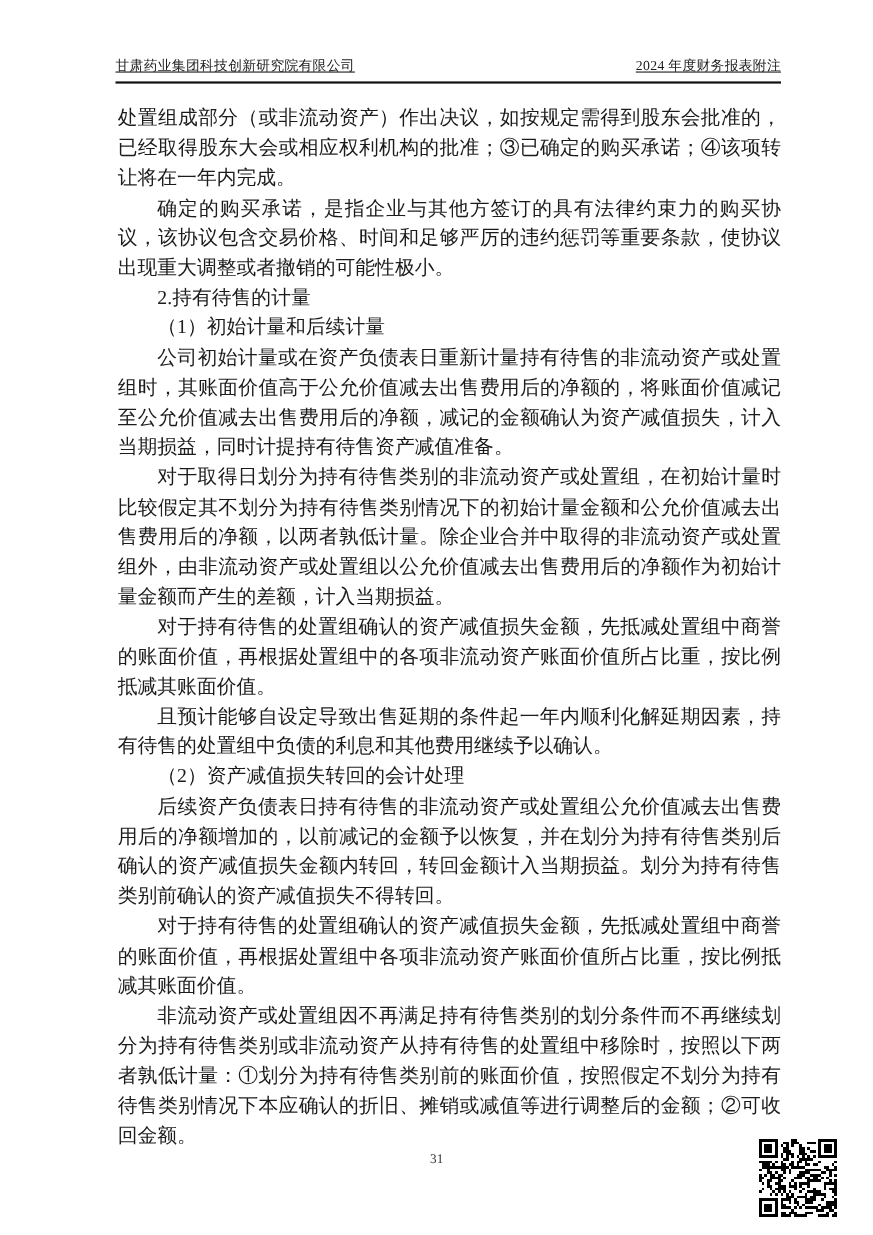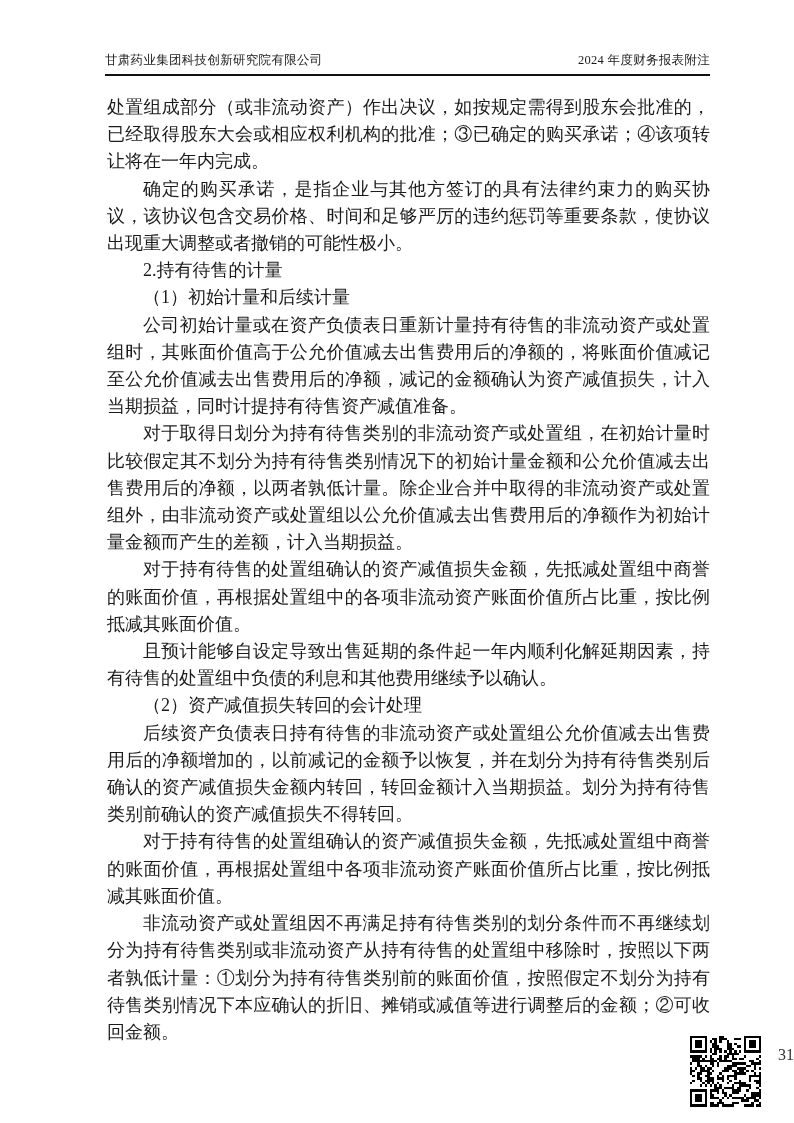--- a/index.html
+++ b/index.html
@@ -13,40 +13,41 @@
     overflow:hidden;
   }
   .header{
     position:absolute;
     left:105px;width:605px;top:52px;
     display:flex;justify-content:space-between;align-items:flex-end;
     font-size:12.5px;
     padding-bottom:5px;
     border-bottom:2px solid #111;
     letter-spacing:0.3px;
+    text-decoration:underline;
   }
   .header .company{white-space:nowrap;}
   .header .report-title{white-space:nowrap;}
   .body-text{
     position:absolute;
     left:107px;width:603px;top:94px;
     font-size:18px;
     line-height:27.2px;
     text-align:justify;
     letter-spacing:0px;
   }
   .body-text p{
     margin:0;padding:0;
   }
   .body-text p.ind{text-indent:2em;}
   .footer-page{
     position:absolute;
     left:0;width:794px;top:1046px;
-    text-align:right;
-    font-size:16px;
+    text-align:center;
+    font-size:12px;
     color:#333;
   }
   .qr-wrap{
     position:absolute;
     left:690px;top:1035px;
     width:71px;height:72px;
     background:#fff;
   }
   .qr-wrap svg{display:block;width:71px;height:72px;}
 </style>

